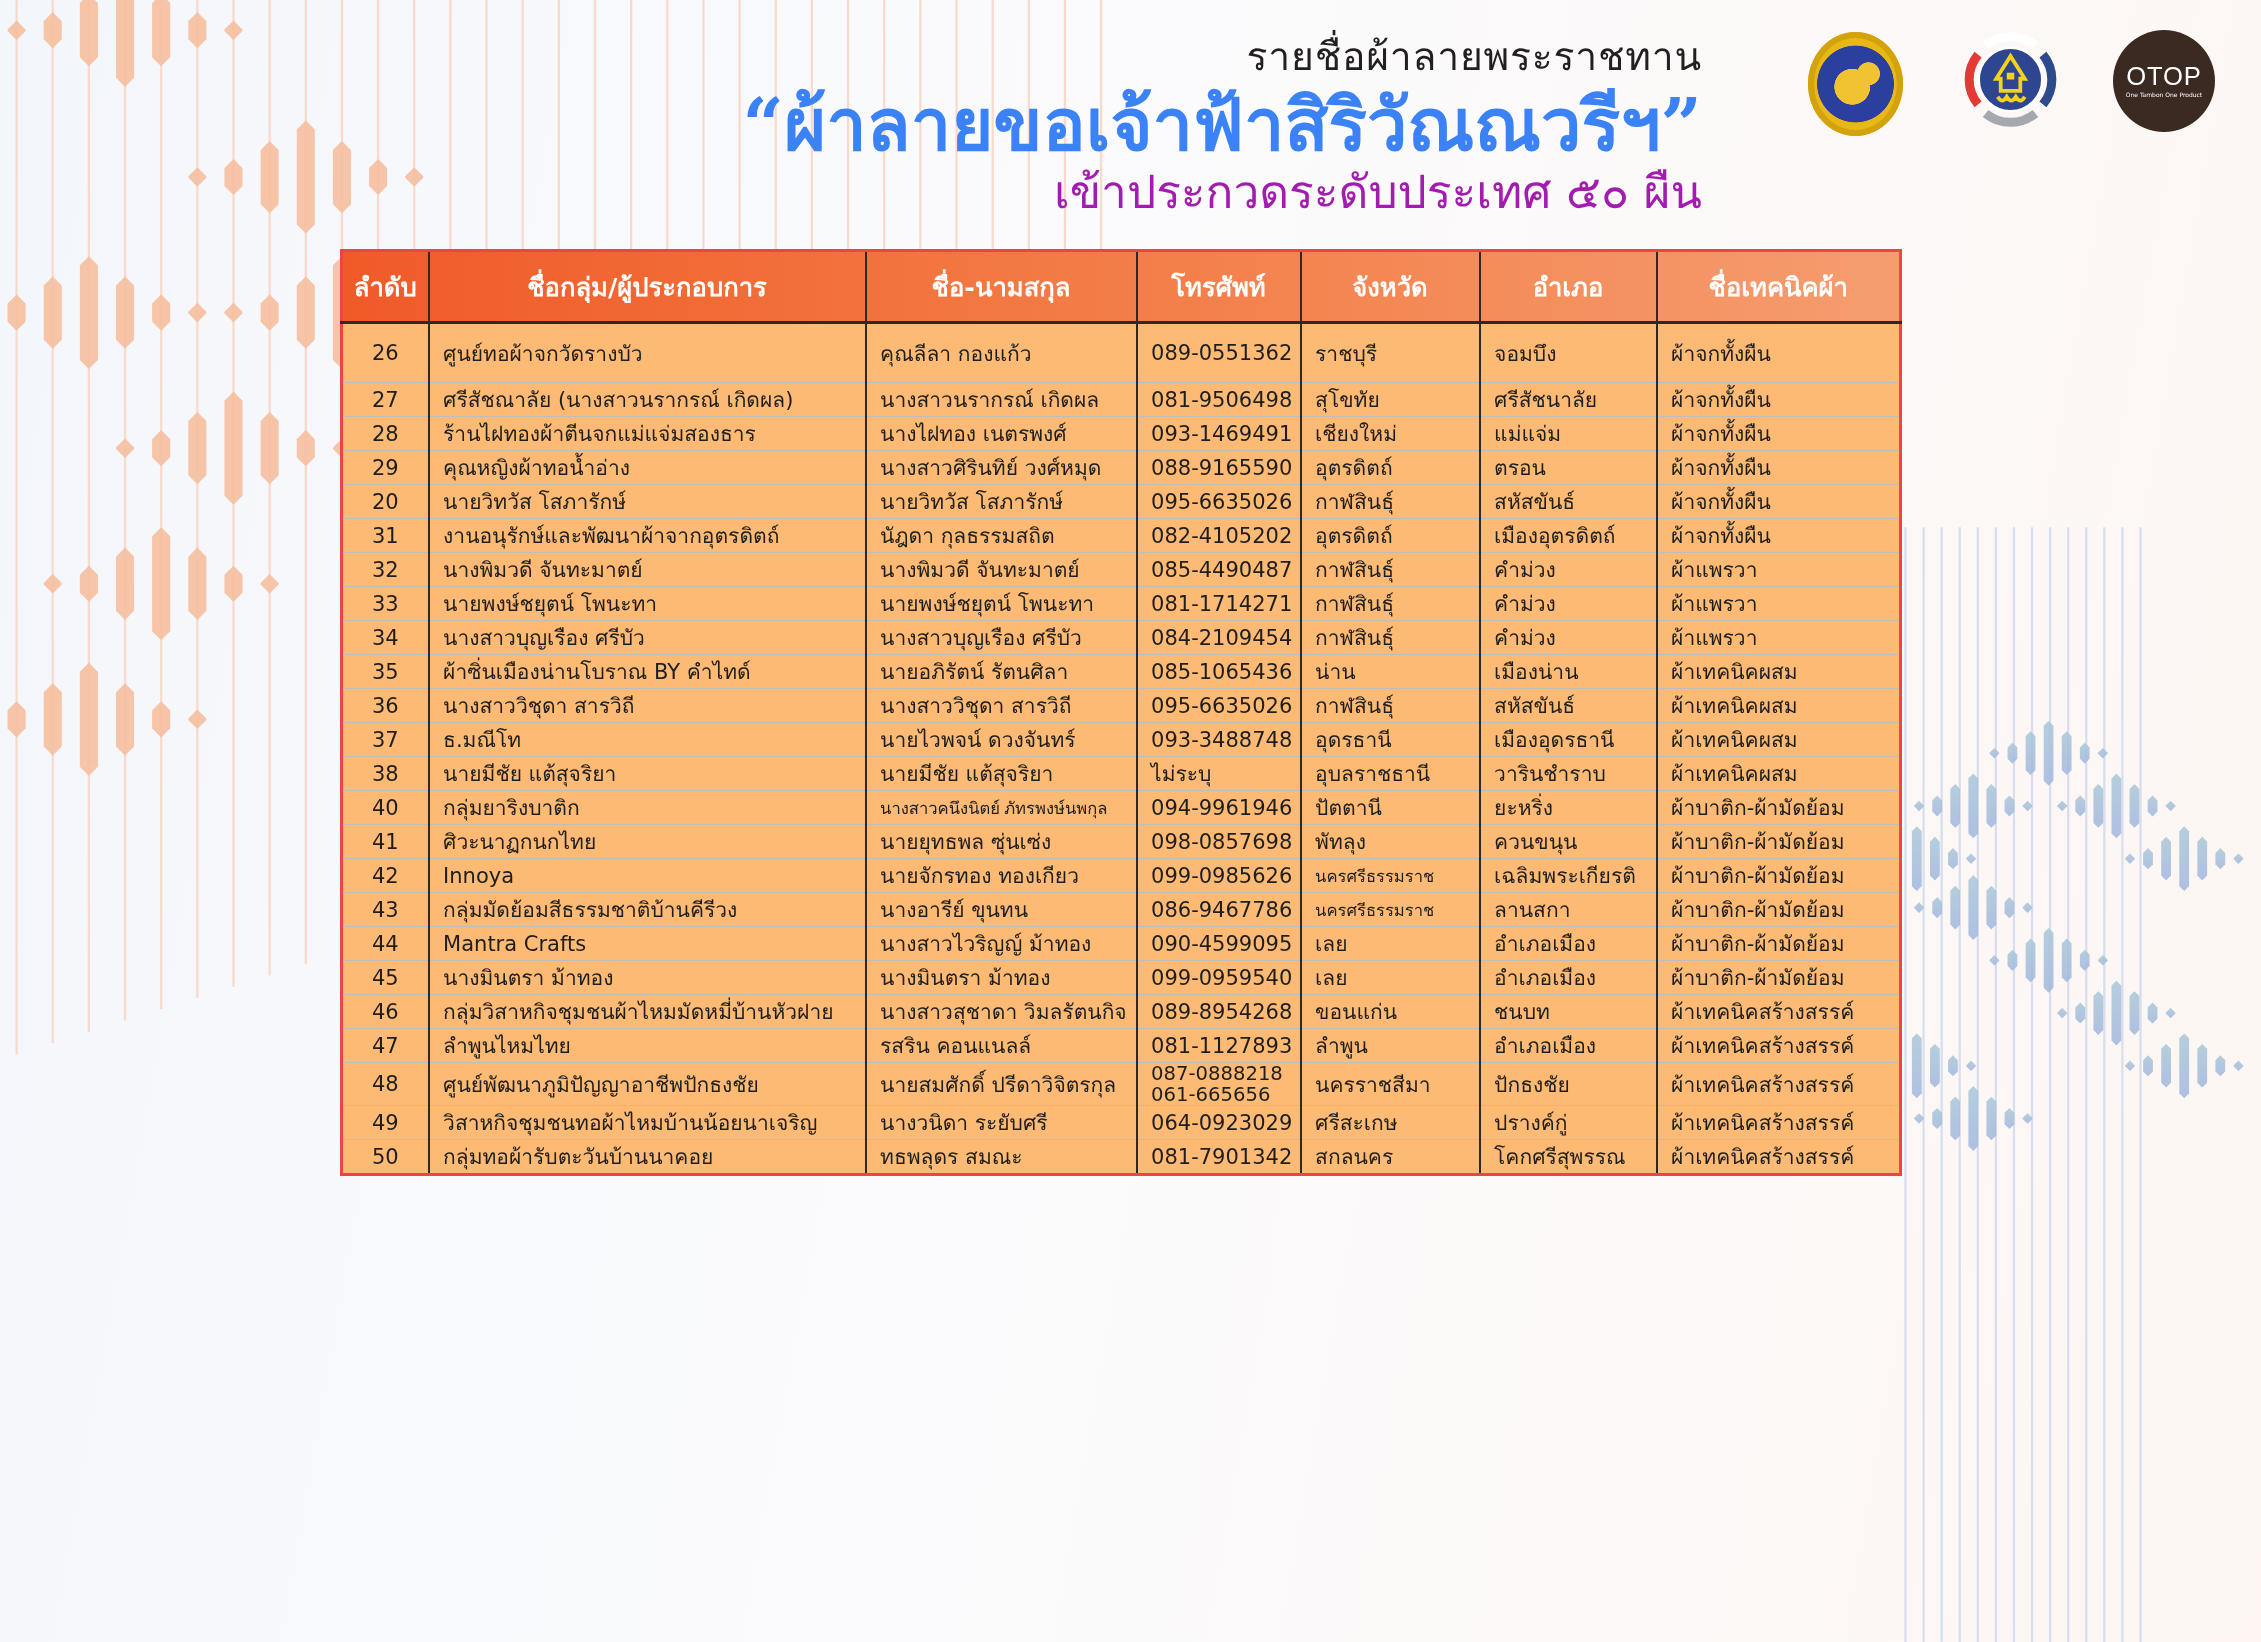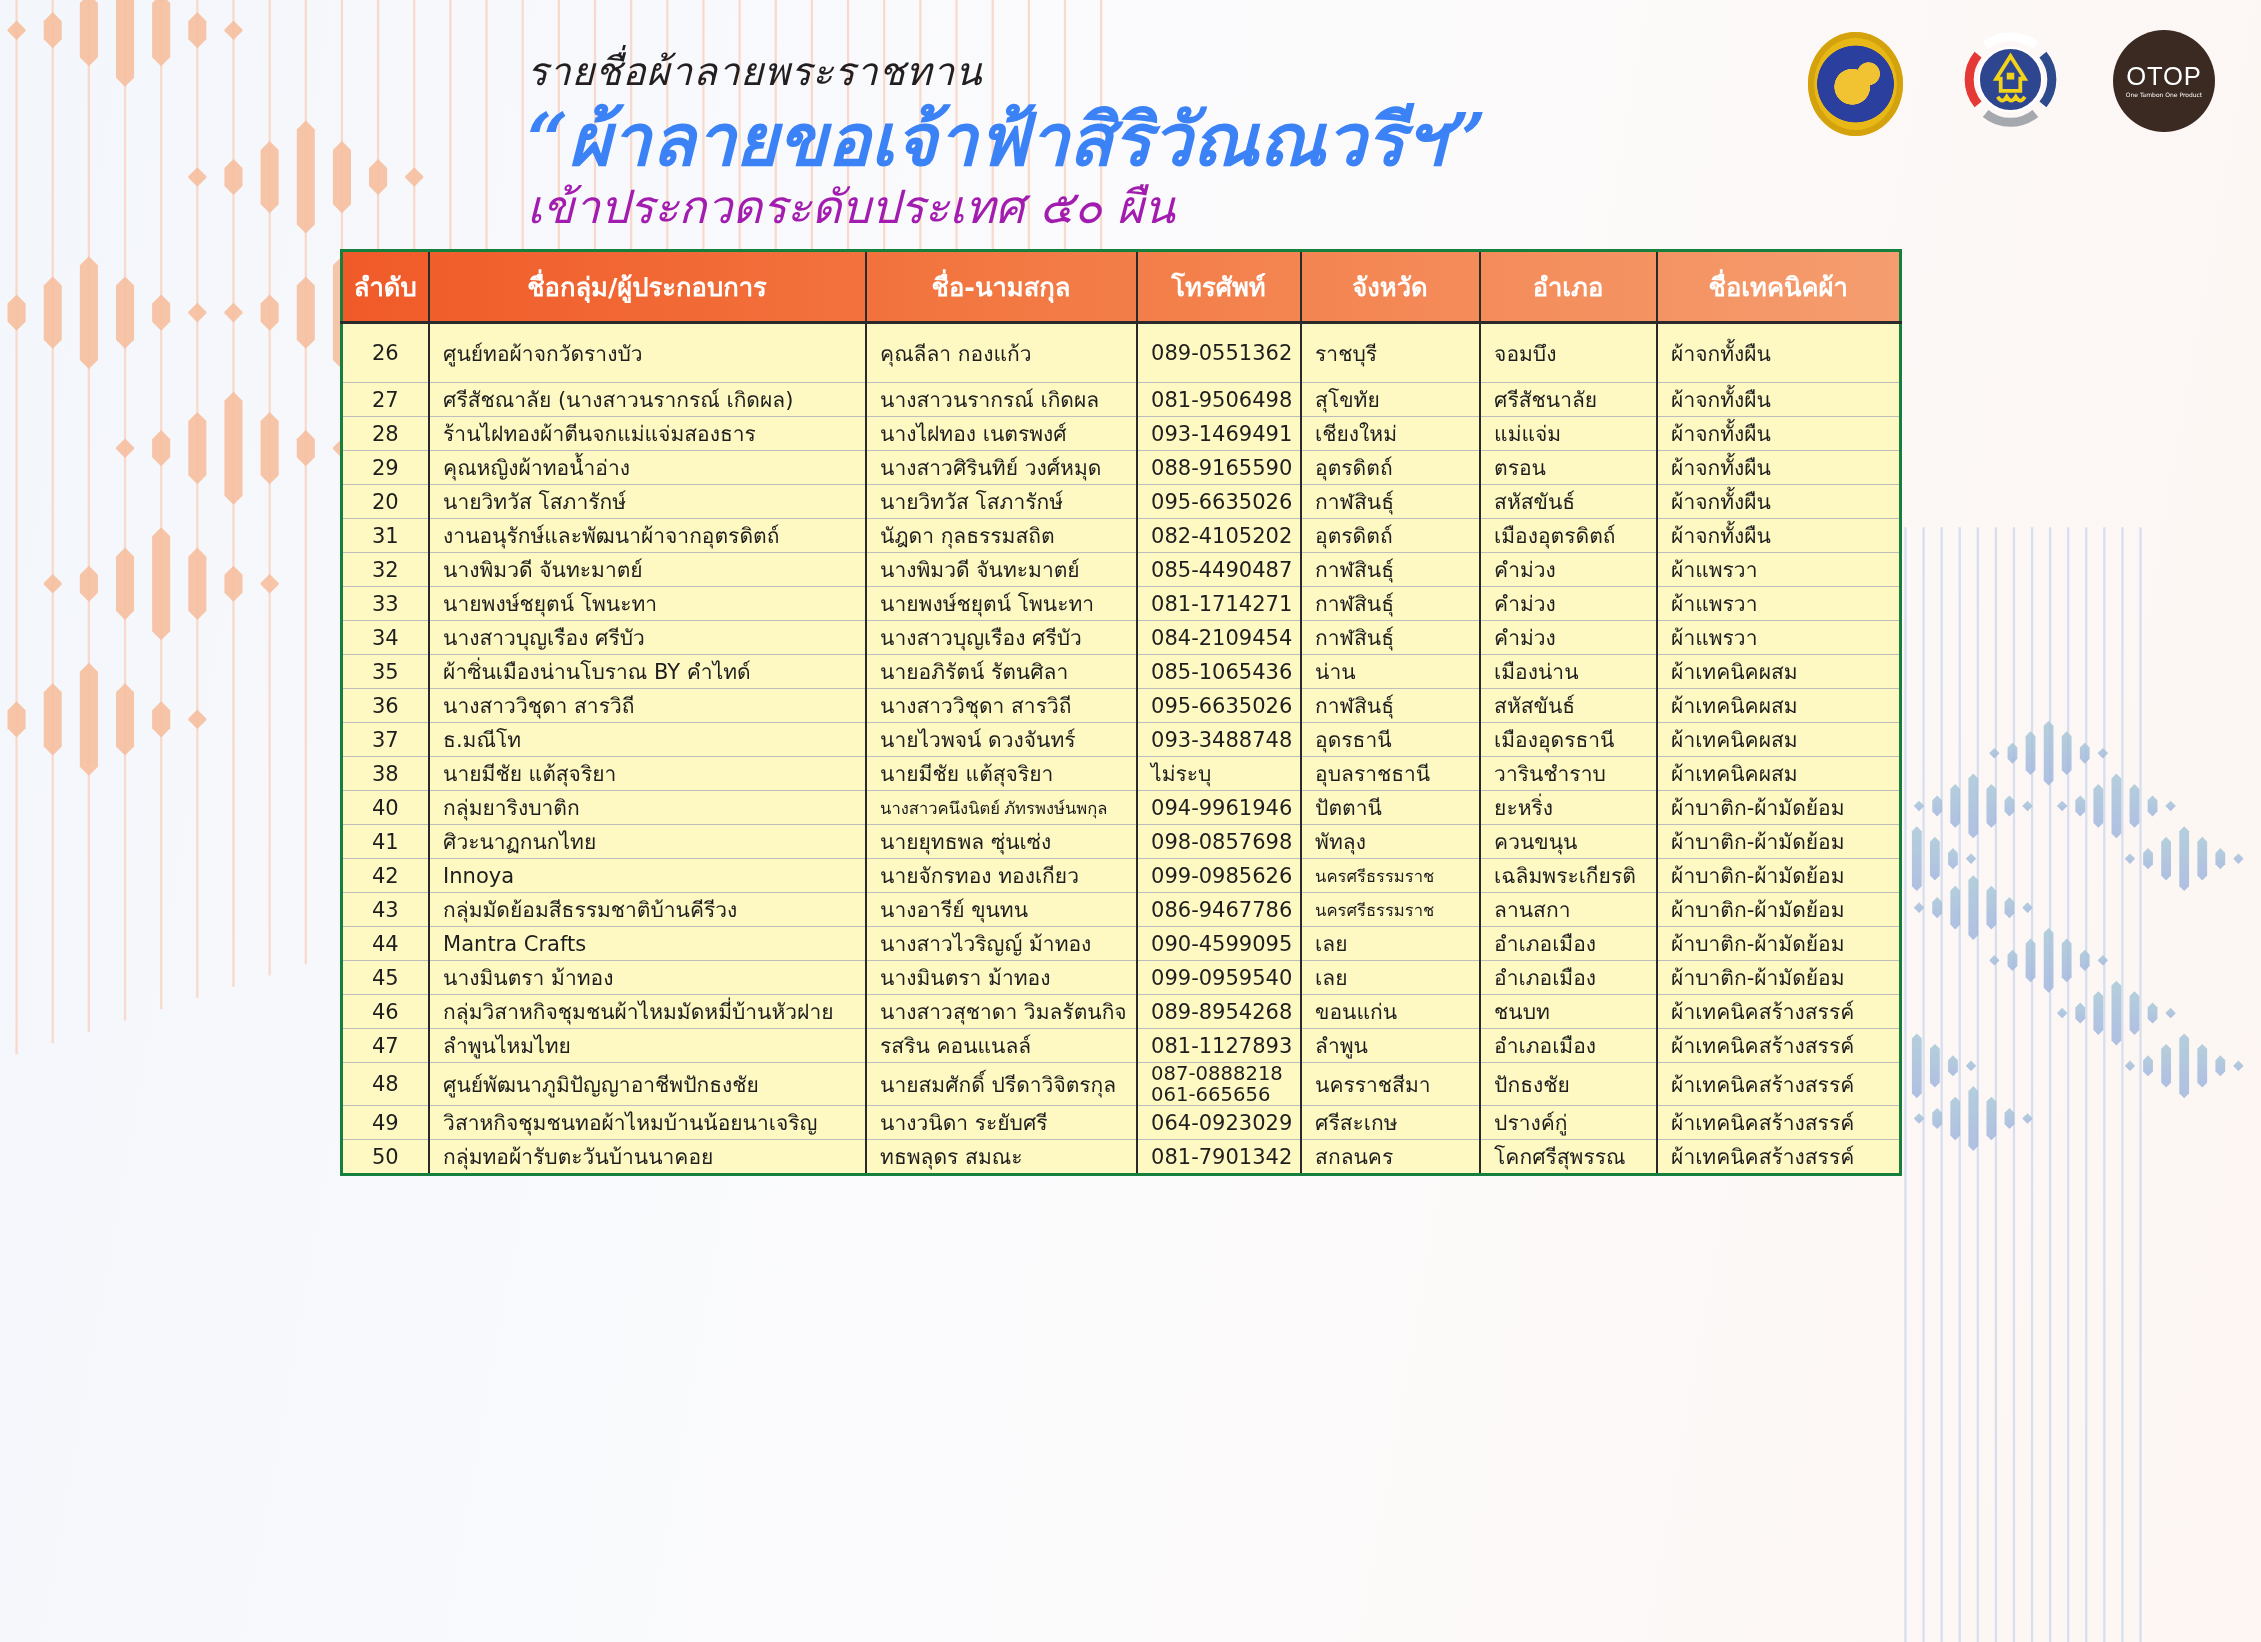--- a/index.html
+++ b/index.html
@@ -3,34 +3,34 @@
 <meta charset="utf-8">
 <style>
   html, body { margin: 0; padding: 0; }
   body {
     width: 2261px; height: 1642px; overflow: hidden; position: relative;
     background: linear-gradient(100deg, #f3f6fb 0%, #fbfbfd 45%, #fdf6f2 100%);
     font-family: "DejaVu Sans", "Liberation Sans", sans-serif;
     color: #231f20;
   }
   .bg-layer { position: absolute; inset: 0; pointer-events: none; }
-  .title-block { position: absolute; left: 527px; top: 45px; width: 1175px; text-align: left; font-style: italic; }
+  .title-block { position: absolute; left: 527px; top: 30px; width: 1175px; text-align: right; }
   .title-1 { font-family: "DejaVu Serif", "Liberation Serif", serif; font-size: 39px; line-height: 53px; color: #231f20; letter-spacing: 0.8px; }
   .title-2 { font-family: "DejaVu Serif", "Liberation Serif", serif; font-size: 72px; line-height: 83px; font-weight: bold; color: #3b82f6; }
   .title-3 { font-family: "DejaVu Serif", "Liberation Serif", serif; font-size: 46px; line-height: 53px; color: #a21caf; }
   .logos { position: absolute; top: 30px; left: 1808px; width: 422px; height: 113px; }
   .logo { position: absolute; top: 0; width: 98px; height: 98px; border-radius: 50%; }
   .logo-moi { left: 0; top: 2.3px; width: 95px; height: 104px; border-radius: 50%; background: radial-gradient(circle at 50% 50%, #2b3f9e 0 54%, #e8b817 55% 100%); box-shadow: inset 0 0 0 6px #d4a20c; }
   .logo-moi .moi-inner { position: absolute; left: 15px; top: 19px; width: 65px; height: 65px; border-radius: 50%; background: radial-gradient(circle at 45% 55%, #f1c232 0 35%, transparent 36%), radial-gradient(circle at 70% 35%, #f1c232 0 18%, transparent 19%); }
   .logo-cdd { left: 155px; top: 1.5px; width: 95px; height: 95px; background: transparent; }
   .logo-otop { left: 305px; top: 0; width: 102px; height: 102px; background: #3a2a22; color: #fff; text-align: center; }
   .otop-word { font-family: Liberation Sans, sans-serif; font-size: 25.6px; letter-spacing: 0.8px; margin-top: 33px; line-height: 27px; }
   .otop-sub { font-family: "DejaVu Sans", sans-serif; font-size: 6px; line-height: 9px; }
   .table-wrap { position: absolute; left: 340px; top: 249px; width: 1559px; }
-  table { border-collapse: collapse; width: 1559px; table-layout: fixed; background: #fef9c3; border: 3px solid #15803d; }
+  table { border-collapse: collapse; width: 1559px; table-layout: fixed; background: #fdba74; border: 3px solid #ef4444; }
   col.c-no { width: 87px; } col.c-group { width: 437px; } col.c-name { width: 271px; }
   col.c-phone { width: 164px; } col.c-prov { width: 179px; } col.c-dist { width: 177px; } col.c-tech { width: 244px; }
   thead tr { height: 72px; background: linear-gradient(90deg, #f05a28 0%, #f37a44 45%, #f59d6f 100%); }
   th { color: #fff; font-weight: bold; font-size: 25.6px; text-align: center; border-left: 2.3px solid #2a2a2a; border-bottom: 3px solid #2a2a2a; padding: 0; }
   th:first-child { border-left: none; }
   tbody tr { height: 33px; }
   td { font-size: 21px; color: #1e1e1e; border-left: 2.3px solid #2a2a2a; border-top: 1.5px solid #bdbdbd; padding: 0 0 0 13.6px; white-space: nowrap; overflow: hidden; vertical-align: middle; }
   td:first-child { border-left: none; text-align: center; padding: 0; }
   tbody tr:first-child td { border-top: none; }
   td.small { font-size: 16.6px; font-family: Liberation Serif, serif; }

